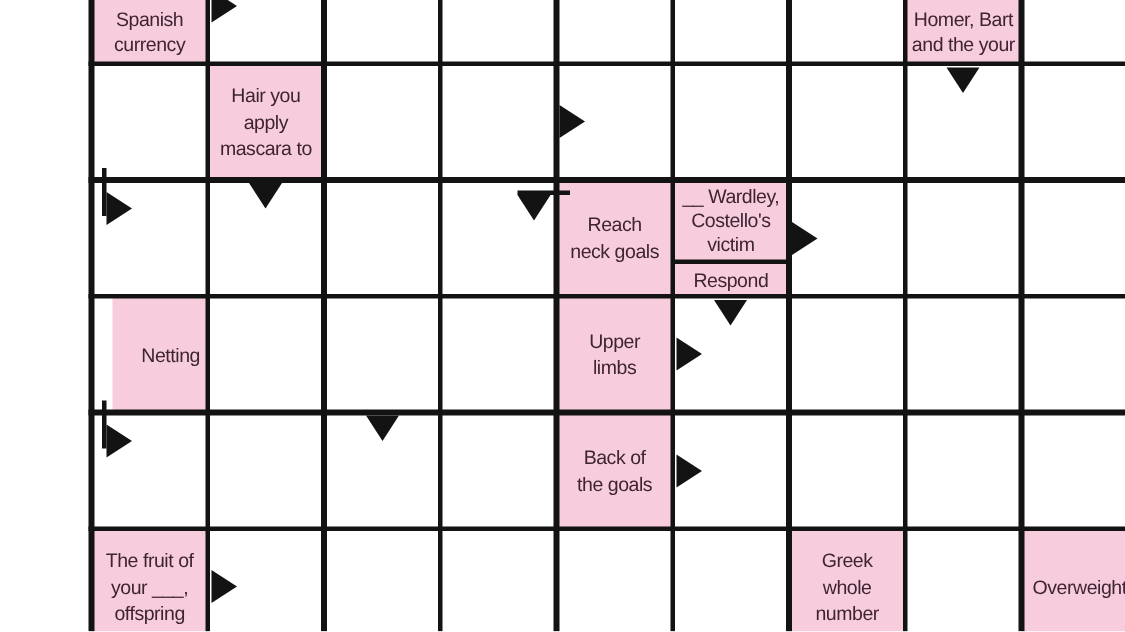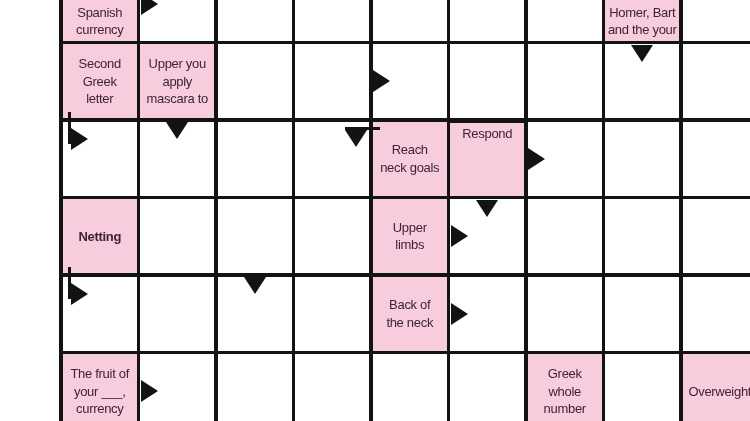--- a/index.html
+++ b/index.html
@@ -51,86 +51,86 @@
     <div class="cell answer-cell" style="left: 273.5px; top: -35px; width: 77.5px; height: 77.5px;"></div>
     <div class="cell answer-cell" style="left: 351px; top: -35px; width: 77.5px; height: 77.5px;"></div>
     <div class="cell answer-cell" style="left: 428.5px; top: -35px; width: 77.5px; height: 77.5px;"></div>
     <div class="cell answer-cell" style="left: 506px; top: -35px; width: 77.5px; height: 77.5px;"></div>
     <div class="cell clue-cell align-bottom" style="left: 583.5px; top: -35px; width: 77.5px; height: 77.5px;">
       <div class="clue-text">Homer, Bart
 and the your</div>
     </div>
     <div class="cell answer-cell" style="left: 661px; top: -35px; width: 77.5px; height: 77.5px;"></div>
     <div class="cell answer-cell" style="left: 738.5px; top: -35px; width: 77.5px; height: 77.5px;"></div>
-    <div class="cell clue-cell" style="left: 41px; top: 42.5px; width: 77.5px; height: 77.5px;">
-      <div class="clue-text">Second
-Greek
-letter</div>
-    </div>
     <div class="cell clue-cell" style="left: 118.5px; top: 42.5px; width: 77.5px; height: 77.5px;">
-      <div class="clue-text">Upper you
+      <div class="clue-text">Hair you
 apply
 mascara to</div>
     </div>
     <div class="cell answer-cell" style="left: 196px; top: 42.5px; width: 77.5px; height: 77.5px;"></div>
     <div class="cell answer-cell" style="left: 351px; top: 42.5px; width: 77.5px; height: 77.5px;"></div>
     <div class="cell answer-cell" style="left: 428.5px; top: 42.5px; width: 77.5px; height: 77.5px;"></div>
     <div class="cell answer-cell" style="left: 506px; top: 42.5px; width: 77.5px; height: 77.5px;"></div>
     <div class="cell answer-cell" style="left: 583.5px; top: 42.5px; width: 77.5px; height: 77.5px;"></div>
     <div class="cell answer-cell" style="left: 661px; top: 42.5px; width: 77.5px; height: 77.5px;"></div>
     <div class="cell answer-cell" style="left: 738.5px; top: 42.5px; width: 77.5px; height: 77.5px;"></div>
     <div class="cell answer-cell" style="left: 41px; top: 120px; width: 77.5px; height: 77.5px;"></div>
     <div class="cell answer-cell" style="left: 118.5px; top: 120px; width: 77.5px; height: 77.5px;"></div>
     <div class="cell answer-cell" style="left: 196px; top: 120px; width: 77.5px; height: 77.5px;"></div>
     <div class="cell answer-cell" style="left: 273.5px; top: 120px; width: 77.5px; height: 77.5px;"></div>
     <div class="cell clue-cell" style="left: 351px; top: 120px; width: 77.5px; height: 77.5px;">
       <div class="clue-text">Reach
 neck goals</div>
     </div>
     <div class="cell clue-cell split-cell" style="left: 428.5px; top: 120px; width: 77.5px; height: 77.5px;">
+      <div class="split-top">
+        <div class="clue-text">__ Wardley,
+Costello's
+victim</div>
+      </div>
       <div class="split-divider"></div>
       <div class="split-bottom">
         <div class="clue-text">Respond</div>
       </div>
     </div>
     <div class="cell answer-cell" style="left: 506px; top: 120px; width: 77.5px; height: 77.5px;"></div>
     <div class="cell answer-cell" style="left: 583.5px; top: 120px; width: 77.5px; height: 77.5px;"></div>
     <div class="cell answer-cell" style="left: 661px; top: 120px; width: 77.5px; height: 77.5px;"></div>
     <div class="cell answer-cell" style="left: 738.5px; top: 120px; width: 77.5px; height: 77.5px;"></div>
-    <div class="cell clue-cell" style="left: 41px; top: 197.5px; width: 77.5px; height: 77.5px; font-weight: bold;">
+    <div class="cell clue-cell" style="left: 55px; top: 197.5px; width: 77.5px; height: 77.5px;">
       <div class="clue-text">Netting</div>
     </div>
     <div class="cell answer-cell" style="left: 118.5px; top: 197.5px; width: 77.5px; height: 77.5px;"></div>
     <div class="cell answer-cell" style="left: 273.5px; top: 197.5px; width: 77.5px; height: 77.5px;"></div>
     <div class="cell clue-cell" style="left: 351px; top: 197.5px; width: 77.5px; height: 77.5px;">
       <div class="clue-text">Upper
 limbs</div>
     </div>
     <div class="cell answer-cell" style="left: 428.5px; top: 197.5px; width: 77.5px; height: 77.5px;"></div>
     <div class="cell answer-cell" style="left: 506px; top: 197.5px; width: 77.5px; height: 77.5px;"></div>
     <div class="cell answer-cell" style="left: 583.5px; top: 197.5px; width: 77.5px; height: 77.5px;"></div>
     <div class="cell answer-cell" style="left: 661px; top: 197.5px; width: 77.5px; height: 77.5px;"></div>
     <div class="cell answer-cell" style="left: 738.5px; top: 197.5px; width: 77.5px; height: 77.5px;"></div>
     <div class="cell answer-cell" style="left: 41px; top: 275px; width: 77.5px; height: 77.5px;"></div>
     <div class="cell answer-cell" style="left: 118.5px; top: 275px; width: 77.5px; height: 77.5px;"></div>
     <div class="cell answer-cell" style="left: 196px; top: 275px; width: 77.5px; height: 77.5px;"></div>
     <div class="cell answer-cell" style="left: 273.5px; top: 275px; width: 77.5px; height: 77.5px;"></div>
     <div class="cell clue-cell" style="left: 351px; top: 275px; width: 77.5px; height: 77.5px;">
       <div class="clue-text">Back of
-the neck</div>
+the goals</div>
     </div>
     <div class="cell answer-cell" style="left: 428.5px; top: 275px; width: 77.5px; height: 77.5px;"></div>
     <div class="cell answer-cell" style="left: 506px; top: 275px; width: 77.5px; height: 77.5px;"></div>
     <div class="cell answer-cell" style="left: 583.5px; top: 275px; width: 77.5px; height: 77.5px;"></div>
     <div class="cell answer-cell" style="left: 661px; top: 275px; width: 77.5px; height: 77.5px;"></div>
     <div class="cell answer-cell" style="left: 738.5px; top: 275px; width: 77.5px; height: 77.5px;"></div>
     <div class="cell clue-cell" style="left: 41px; top: 352.5px; width: 77.5px; height: 77.5px;">
       <div class="clue-text">The fruit of
 your ___,
-currency</div>
+offspring</div>
     </div>
     <div class="cell answer-cell" style="left: 118.5px; top: 352.5px; width: 77.5px; height: 77.5px;"></div>
     <div class="cell answer-cell" style="left: 196px; top: 352.5px; width: 77.5px; height: 77.5px;"></div>
     <div class="cell answer-cell" style="left: 273.5px; top: 352.5px; width: 77.5px; height: 77.5px;"></div>
     <div class="cell answer-cell" style="left: 351px; top: 352.5px; width: 77.5px; height: 77.5px;"></div>
     <div class="cell answer-cell" style="left: 428.5px; top: 352.5px; width: 77.5px; height: 77.5px;"></div>
     <div class="cell clue-cell" style="left: 506px; top: 352.5px; width: 77.5px; height: 77.5px;">
       <div class="clue-text">Greek
 whole
 number</div>

